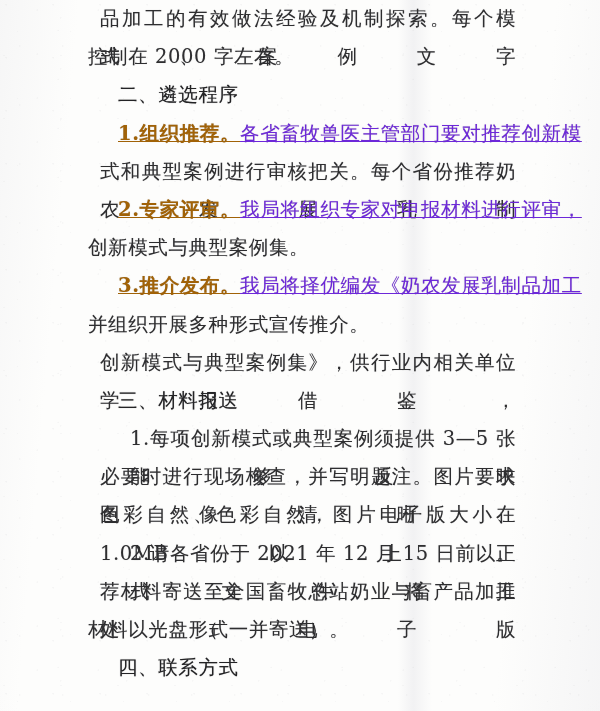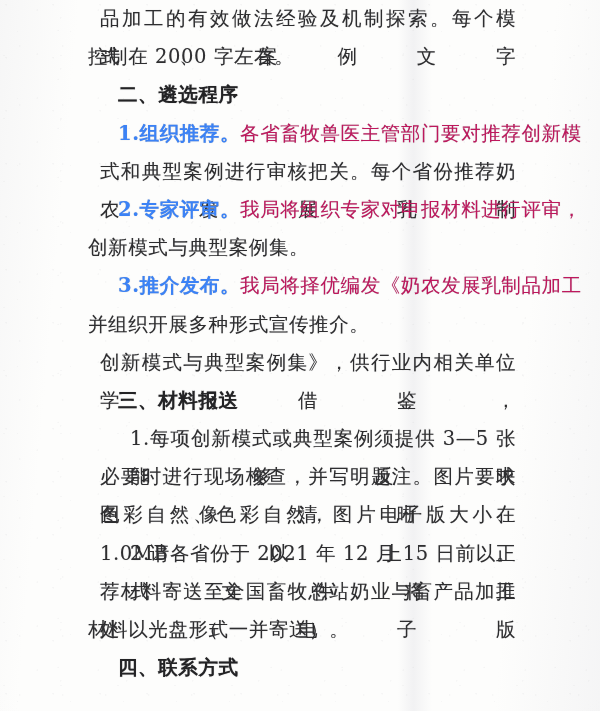--- a/index.html
+++ b/index.html
@@ -100,34 +100,36 @@
 
   
   .line.justify {
     white-space: normal;
     text-align: justify;
     text-align-last: justify;
     margin-left: 12px;
   }
 
   .line.bold {
-    font-weight: bold;
+    font-weight: normal;
     color: #232325;
     text-shadow: 0 0 0.9px rgba(40,40,44,0.45);
   }
   .indent2 { padding-left: 30px; }
 
   
   .run-b {
     font-weight: bold;
-    color: #3b82f6;
+    color: #a16207;
+    text-decoration: underline;
   }
   .run-n {
     font-weight: normal;
-    color: #be185d;
+    color: #6d28d9;
+    text-decoration: underline;
   }
 </style>
 </head>
 <body>
 
 <div id="page">
 
   <div class="gutter-shade"></div>
 
   <div id="body-text">

